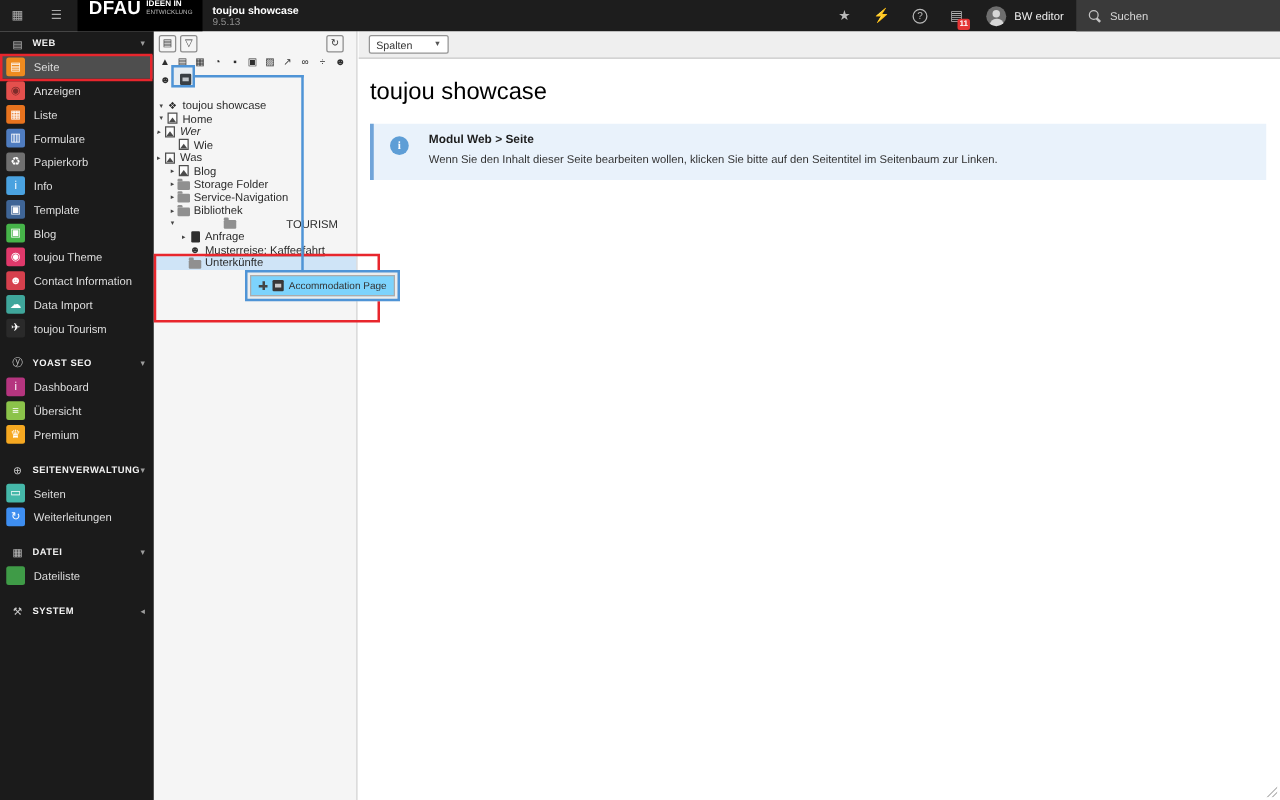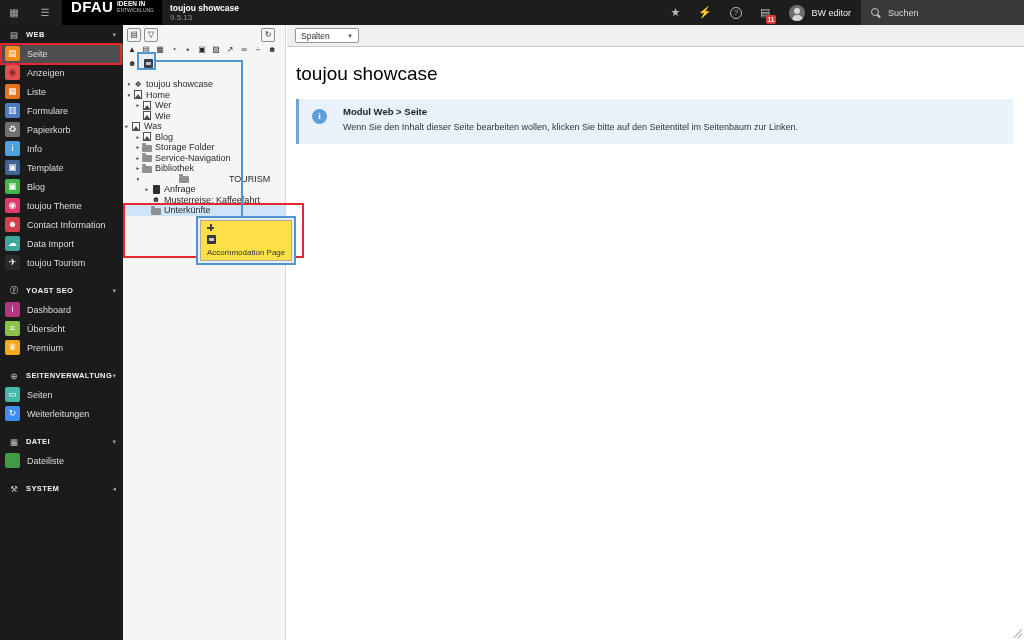--- a/index.html
+++ b/index.html
@@ -85,21 +85,21 @@
   #callout .ctext { font-size:9px; color:#333; }
 
   
   .ann { position:absolute; pointer-events:none; z-index:40; }
   #ann-red-seite { left:0; top:43px; width:122px; height:22px; border:2px solid #e8262d; }
   #ann-red-drop { left:123px; top:203px; width:181px; height:55px; border:2px solid #e8262d; }
   #ann-blue-icon { left:137px; top:52px; width:19px; height:18px; border:2px solid #4f94d6; background:rgba(79,148,214,.08); }
   #ann-blue-hline { left:156px; top:60px; width:87px; height:2px; background:#4f94d6; }
   #ann-blue-vline { left:241px; top:60px; width:2px; height:156px; background:#4f94d6; }
   #drag-tooltip { position:absolute; left:196px; top:216px; border:2px solid #4f94d6; background:#ededed; padding:2px; z-index:41; }
-  #drag-tooltip .inner { border:1px solid #ababab; background:#fde047; display:flex; gap:4px; padding:3px 6px; font-size:8px; color:#333; white-space:nowrap;flex-direction:column; }
+  #drag-tooltip .inner { border:1px solid #ababab; background:#7dd3fc; display:flex; align-items:center; gap:4px; padding:3px 6px; font-size:8px; color:#333; white-space:nowrap; }
   .plus { position:relative; width:7px; height:7px; flex:none; }
   .plus::before { content:""; position:absolute; left:3px; top:0; width:1.5px; height:7px; background:#444; }
   .plus::after { content:""; position:absolute; top:3px; left:0; width:7px; height:1.5px; background:#444; }
   #resize-grip { position:absolute; right:2px; bottom:2px; width:11px; height:11px; background:repeating-linear-gradient(135deg,#c3c3c3 0 1px,transparent 1px 3px); clip-path:polygon(100% 0,100% 100%,0 100%); cursor:nwse-resize; z-index:50; }
 </style>
 </head>
 <body>
 
 <div id="topbar">
   <div class="tb-btn" id="tb-modules">▦</div>
@@ -253,21 +253,21 @@
       <div class="tnode" style="padding-left: 2px;">
         <span class="arr">▾</span>
         <span class="ti ti-site">❖</span>
         <span class="nlbl">toujou showcase</span>
       </div>
       <div class="tnode" style="padding-left: 2px;">
         <span class="arr">▾</span>
         <span class="ti ti-page"></span>
         <span class="nlbl">Home</span>
       </div>
-      <div class="tnode" style="padding-left: 11px;">
+      <div class="tnode" style=" font-style: italic;">
         <span class="arr">▸</span>
         <span class="ti ti-page"></span>
         <span class="nlbl">Wer</span>
       </div>
       <div class="tnode" style="padding-left: 11px;">
         <span class="arr"></span>
         <span class="ti ti-page"></span>
         <span class="nlbl">Wie</span>
       </div>
       <div class="tnode" style="">

